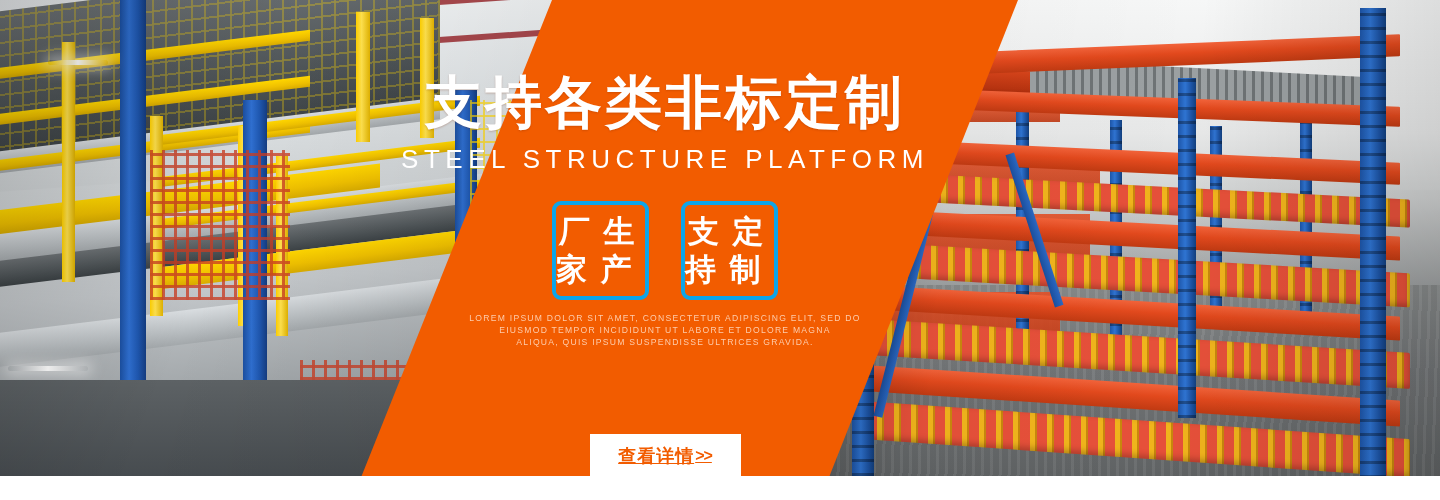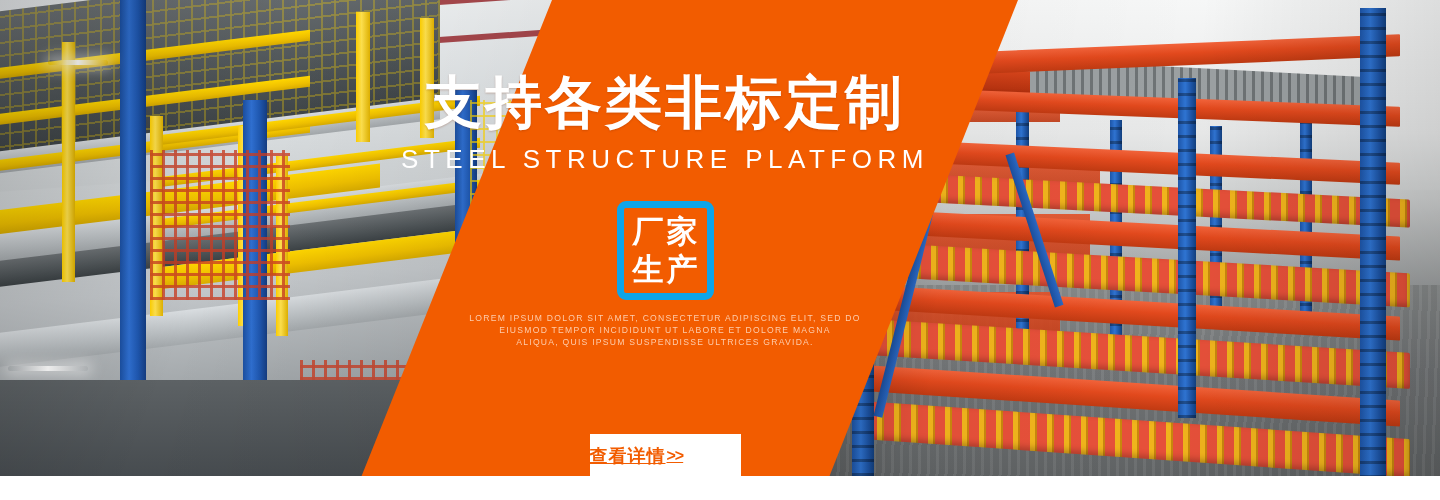--- a/index.html
+++ b/index.html
@@ -188,24 +188,24 @@
   .badges {
     position:absolute;
     left:0; top:201px; width:1440px;
     display:flex;
     justify-content:center;
     gap:32px;
     transform:translateX(-55px);
   }
   .badge {
     width:97px; height:99px;
-    border:7px solid #0ea5e9;
+    border:4px solid #0ea5e9;
     border-radius:9px;
     display:flex;
-    flex-direction:column;
+    flex-direction:row;
     align-items:center;
     justify-content:center;
     color:#ffffff;
     font-size:31px;
     font-weight:bold;
     line-height:1.22;
     letter-spacing:3px;
     text-indent:3px;
   }
   .badge span { display:block; }
@@ -226,20 +226,21 @@
   .cta-wrap {
     position:absolute;
     left:0; top:434px; width:1440px;
     display:flex;
     justify-content:center;
     transform:translateX(-55px);
   }
   .cta {
     display:inline-flex;
     align-items:center;
+    justify-content:center;
     width:151px; height:43px;
     background:#ffffff;
     color:#f25c00;
     font-size:18px;
     font-weight:bold;
     letter-spacing:1px;
     cursor:pointer;
     user-select:none;
   }
   .cta .chev { font-size:16px; letter-spacing:-1px; margin-left:1px; font-weight:bold; }
@@ -346,20 +347,24 @@
 
     <div class="title">支持各类非标定制</div>
 
     <div class="subtitle">STEEL STRUCTURE PLATFORM</div>
 
     <div class="badges">
       <div class="badge">
         <span>厂家</span>
         <span>生产</span>
       </div>
+      <div class="badge">
+        <span>支持</span>
+        <span>定制</span>
+      </div>
     </div>
 
     <div class="legal">
       <div>LOREM IPSUM DOLOR SIT AMET, CONSECTETUR ADIPISCING ELIT, SED DO</div>
       <div>EIUSMOD TEMPOR INCIDIDUNT UT LABORE ET DOLORE MAGNA</div>
       <div>ALIQUA, QUIS IPSUM SUSPENDISSE ULTRICES GRAVIDA.</div>
     </div>
 
     <div class="cta-wrap">
       <a class="cta" href="#">

